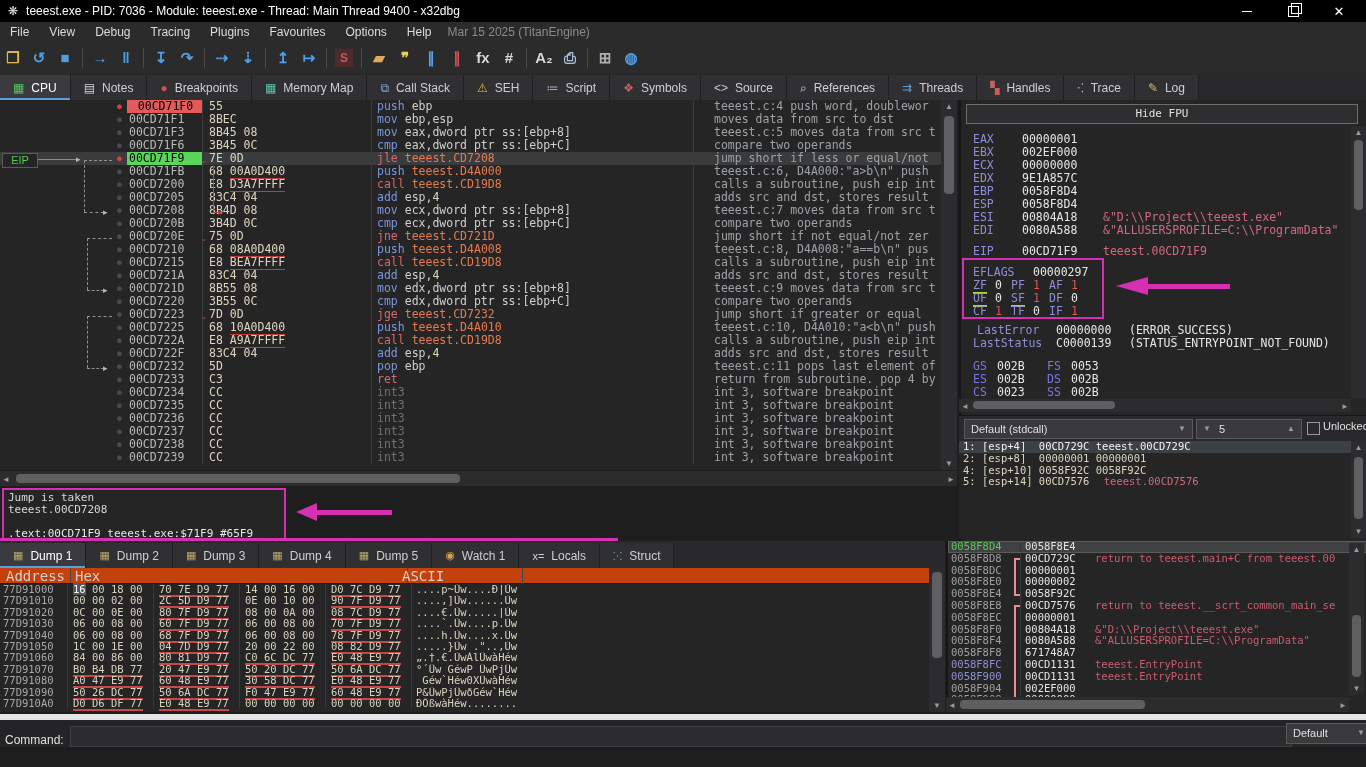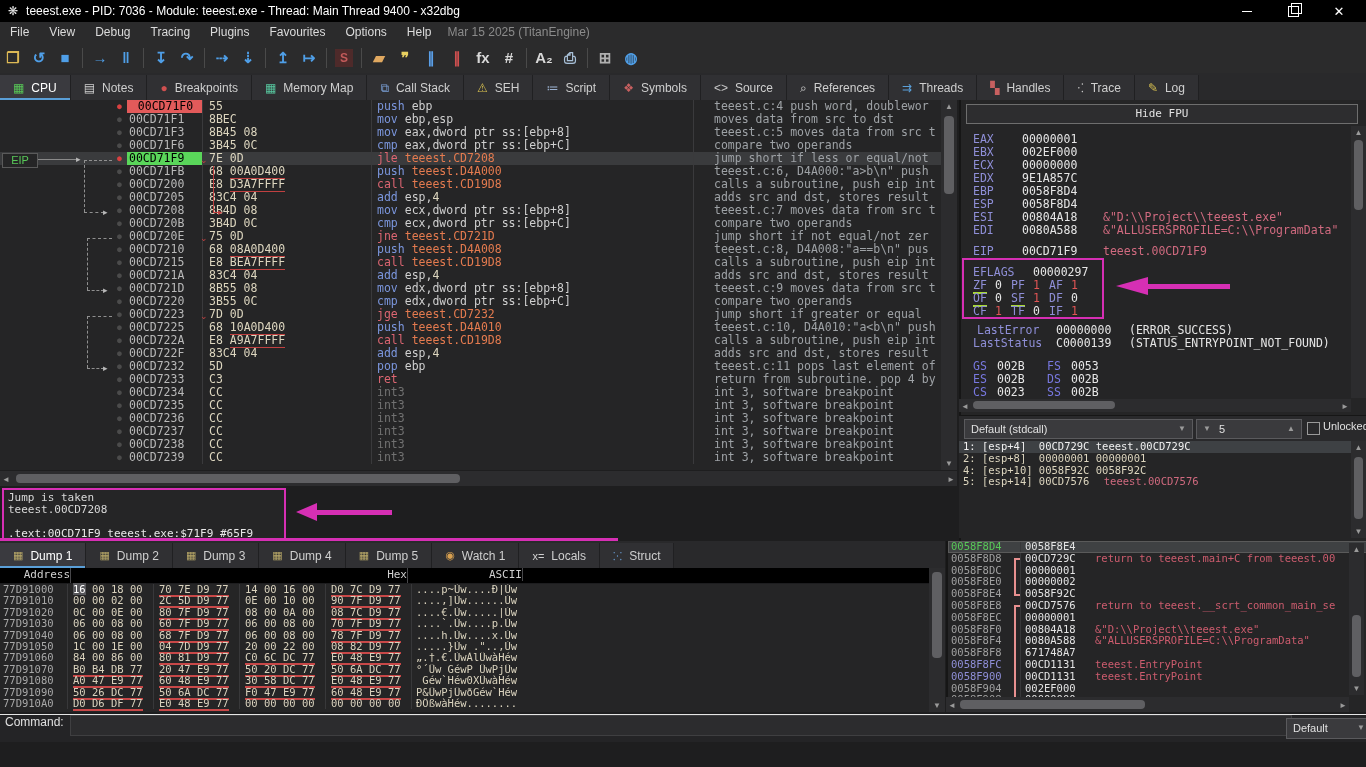--- a/index.html
+++ b/index.html
@@ -100,21 +100,21 @@
   .arow .sym-pink{color:#d06a7f;margin-left:8px;}
 
   
   #mline{position:absolute;left:0;top:538px;width:618px;height:3px;background:#d62fb4;}
 
   
   #dumptabs{position:absolute;left:0;top:541px;width:945px;height:27px;background:#29292b;display:flex;align-items:flex-end;}
 
   
   #dump{position:absolute;left:0;top:568px;width:945px;height:144px;background:#252526;overflow:hidden;}
-  #dumphdr{height:15px;background:#000000;border-bottom:1px solid #1d1d1f;font-size:11px;color:#d0d0d0;display:flex;text-align:right;}
+  #dumphdr{height:15px;background:#c2410c;border-bottom:1px solid #1d1d1f;font-size:14px;color:#d0d0d0;display:flex;}
   #dumphdr .h-addr{width:64px;padding-left:6px;border-right:1px solid #47474a;}
   #dumphdr .h-hex{width:332px;padding-left:4px;border-right:1px solid #47474a;}
   #dumphdr .h-ascii{width:120px;padding-left:6px;border-right:1px solid #47474a;}
   .hrow{display:flex;height:11.4px;line-height:11.4px;font-size:10.5px;white-space:pre;}
   .h-a{width:64px;flex:none;color:#a8a8a8;padding-left:3px;}
   .hg{width:80px;flex:none;border-left:1px solid #38383a;padding-left:5px;color:#d9d2bd;}
   .hg span.u{border-bottom:2px solid #c84848;}
   .hg span.cur{background:#56565a;color:#fff;}
   .h-asc{width:118px;flex:none;border-left:1px solid #38383a;padding-left:4px;color:#d9d2bd;overflow:hidden;}
 
@@ -122,21 +122,21 @@
   #stack{position:absolute;left:946px;top:541px;width:420px;height:171px;background:#252526;border-left:2px solid #161616;overflow:hidden;}
   .srow{display:flex;height:11.8px;line-height:11.8px;font-size:10.5px;white-space:pre;position:relative;}
   .srow.sel{background:#3f4143;outline:1px solid #5a5a5a;outline-offset:-1px;}
   .s-a{width:60px;flex:none;color:#a0a0a0;padding-left:3px;}
   .s-a.green{color:#58c858;} .s-a.purple{color:#8f8fd8;}
   .s-br{width:9px;flex:none;position:relative;}
   .s-v{width:64px;flex:none;color:#e4e4e4;border-left:1px solid #38383a;padding-left:4px;}
   .s-c{flex:1;color:#cd5c6e;padding-left:6px;overflow:hidden;}
 
   
-  #cmdbar{position:absolute;left:0;top:714px;width:1366px;height:27px;background:#242426;border-top:1px solid #e5e5e5;display:flex;align-items:flex-start;}
+  #cmdbar{position:absolute;left:0;top:714px;width:1366px;height:27px;background:#242426;border-top:6px solid #e5e5e5;display:flex;align-items:flex-end;}
   #cmdlbl{font-size:12px;color:#e0e0e0;padding:0 6px 0 5px;}
   #cmdinput{width:1212px;height:19px;background:#2c2c2e;border:1px solid #3f3f41;color:#ddd;font-size:11px;padding:0 4px;}
   #profile{position:absolute;left:1286px;top:3px;width:72px;height:19px;}
 
   
   #statusbar{position:absolute;left:0;top:741px;width:1366px;height:26px;background:#232325;font-size:12px;display:flex;align-items:center;}
   #st-state{color:#b8a323;padding-left:12px;width:80px;}
   #st-msg{color:#e6e6e6;}
   #st-msg a{color:#5b94d6;text-decoration:underline;}
   #st-box{position:absolute;left:1115px;top:3px;width:72px;height:19px;background:#3f3f41;border-radius:2px;}

